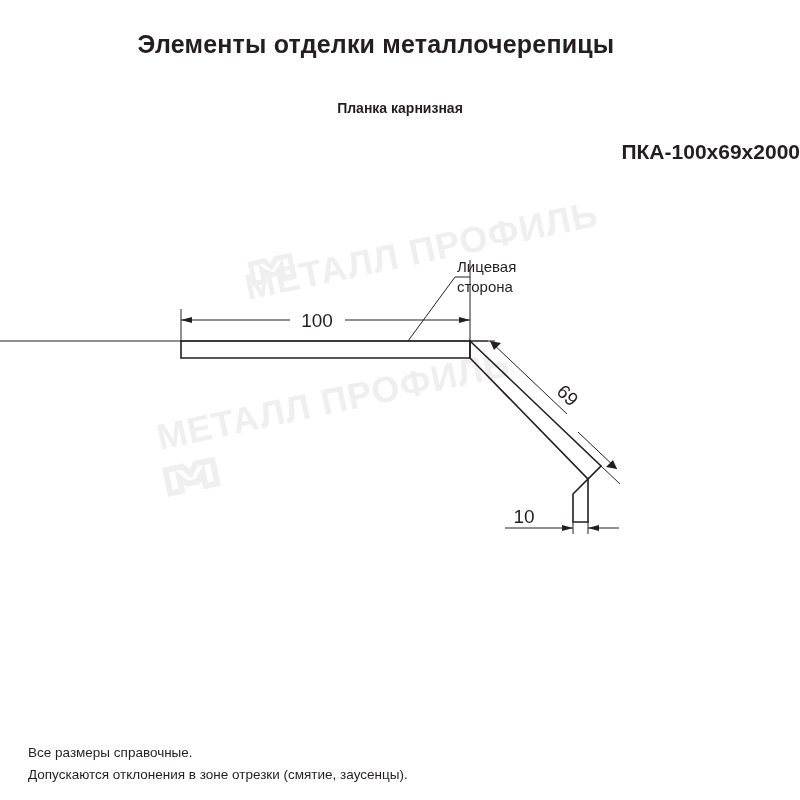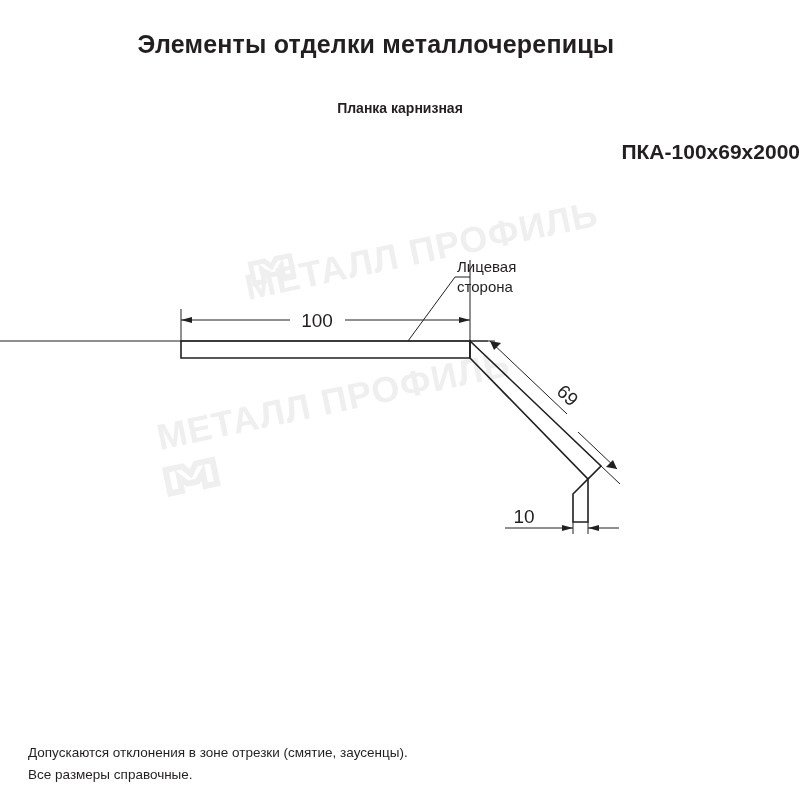--- a/index.html
+++ b/index.html
@@ -138,17 +138,17 @@
     <g stroke="#231f20" fill="none" stroke-width="1">
       <line x1="408" y1="341" x2="455" y2="277"></line>
       <line x1="455" y1="277" x2="470" y2="277"></line>
     </g>
     <text x="457" y="272" font-family="'Liberation Sans', sans-serif" font-size="15" fill="#231f20">Лицевая</text>
     <text x="457" y="292" font-family="'Liberation Sans', sans-serif" font-size="15" fill="#231f20">сторона</text>
 
   </svg>
 
   <div class="footnotes">
+    <span class="footnote-line">Все размеры справочные.</span>
     <span class="footnote-line">Допускаются отклонения в зоне отрезки (смятие, заусенцы).</span>
-    <span class="footnote-line">Все размеры справочные.</span>
   </div>
 
 </div>
 
 </body></html>

